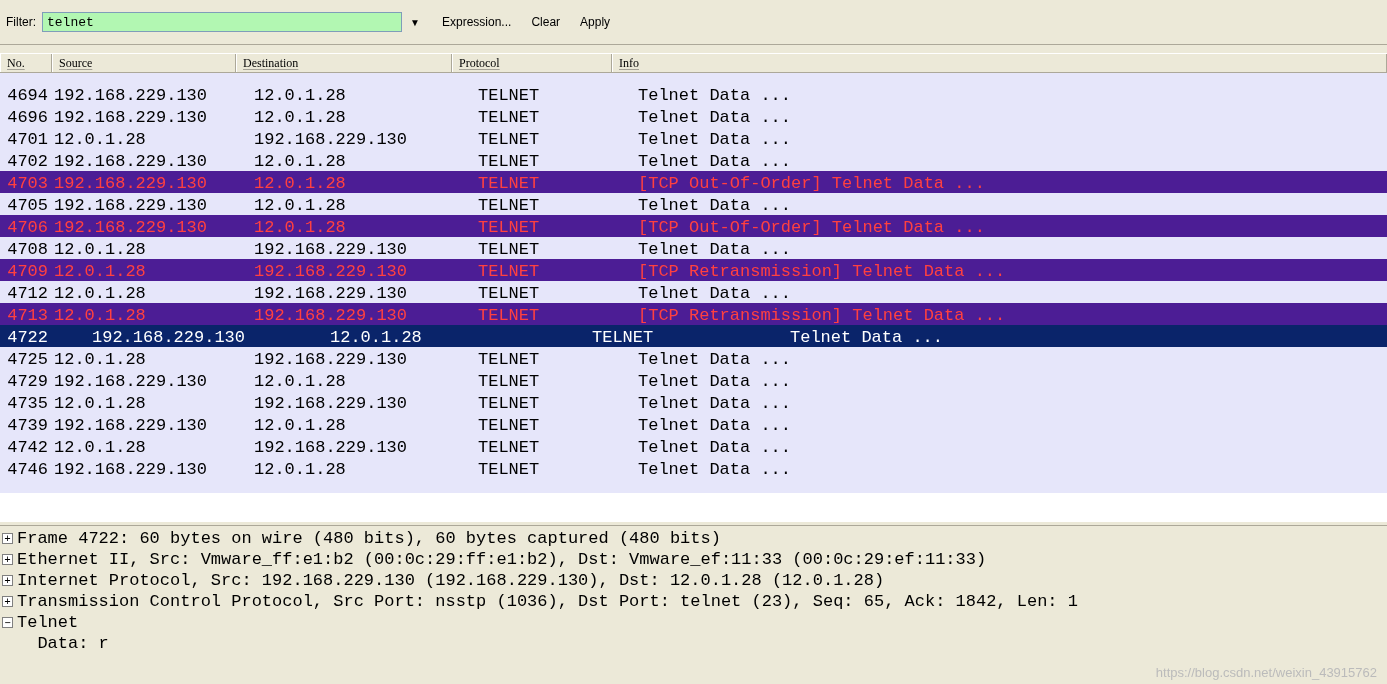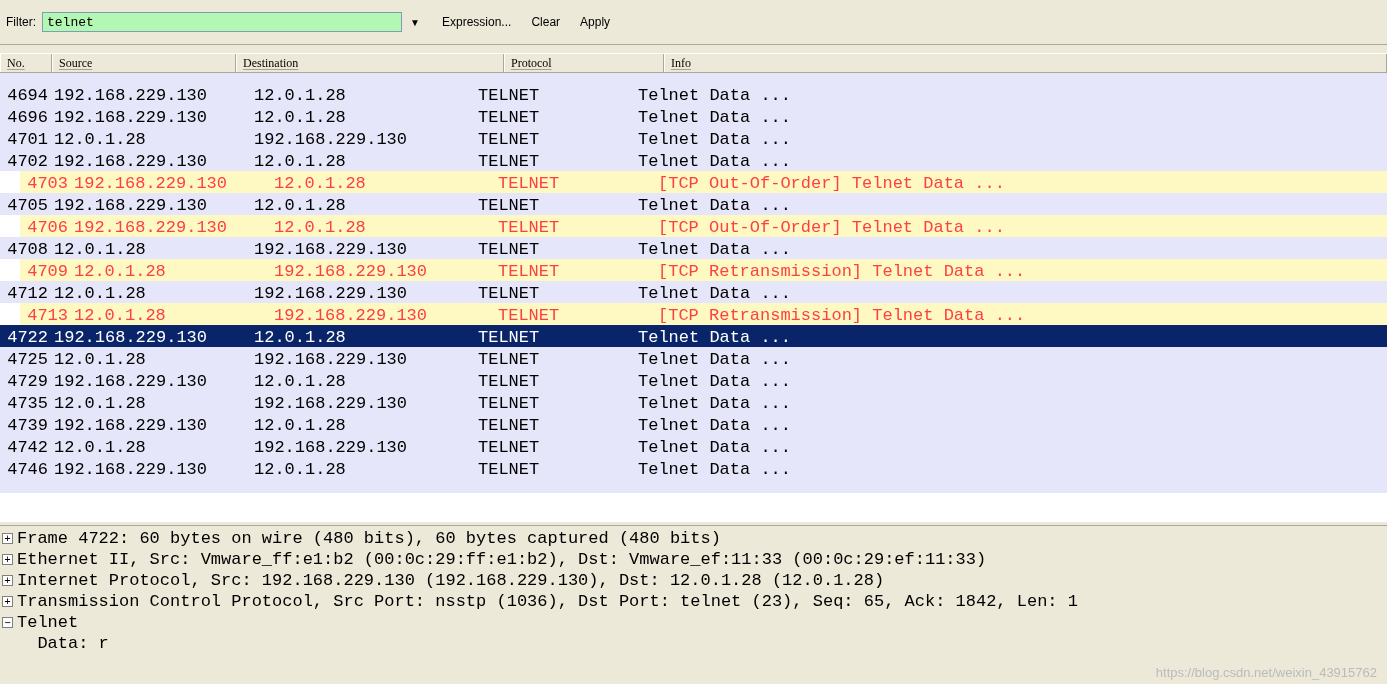--- a/index.html
+++ b/index.html
@@ -60,21 +60,21 @@
     padding:2px 6px;
     height:100%;
     display:flex;
     align-items:center;
     text-decoration: underline;
     text-decoration-color: rgba(0,0,0,0.3);
     text-underline-offset: 2px;
   }
   .c-no   { width:52px; }
   .c-src  { width:184px; }
-  .c-dst  { width:268px; }
+  .c-dst  { width:216px; }
   .c-proto{ width:160px; }
   .c-info { flex:1; }
   .packet-list {
     background:#fff;
     height:448px;
     overflow:hidden;
     position:relative;
   }
   .row {
     display:flex;
@@ -86,22 +86,22 @@
   }
   .row.partial-top { height:10px; overflow:hidden; align-items:flex-end; }
   .row.partial-bot { height:14px; overflow:hidden; align-items:flex-start; }
   .row .pc { overflow:hidden; }
   .pc.no   { width:52px; padding-left:6px; text-align:right; padding-right:4px; }
   .pc.src  { width:200px; padding-left:2px; }
   .pc.dst  { width:224px; padding-left:2px; }
   .pc.proto{ width:160px; padding-left:2px; }
   .pc.info { flex:1; padding-left:2px; }
   .normal  { background:#e6e6fa; color:#000; }
-  .error   { background:#fef9c3; color:#ff4040;margin-left:20px; }
-  .selected{ background:#0a246a; color:#fff; }
+  .error   { background:#4c1d95; color:#ff4040; }
+  .selected{ background:#0a246a; color:#fff;gap:38px; }
   .splitter {
     height:5px;
     background:#ece9d8;
     border-top:1px solid #fff;
     border-bottom:1px solid #aca899;
     cursor:row-resize;
   }
   .details {
     background:#ece9d8;
     font-family:"Courier New",monospace;

